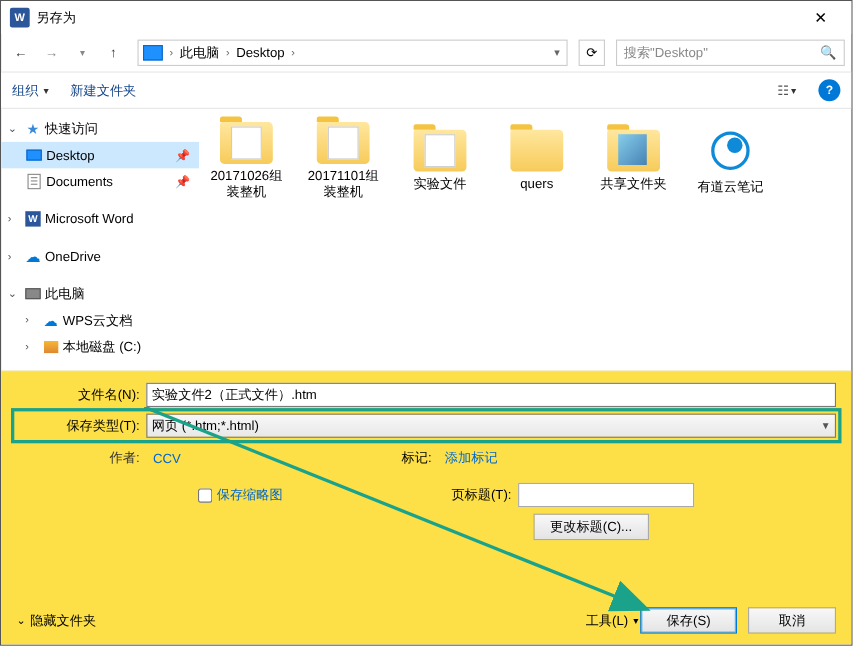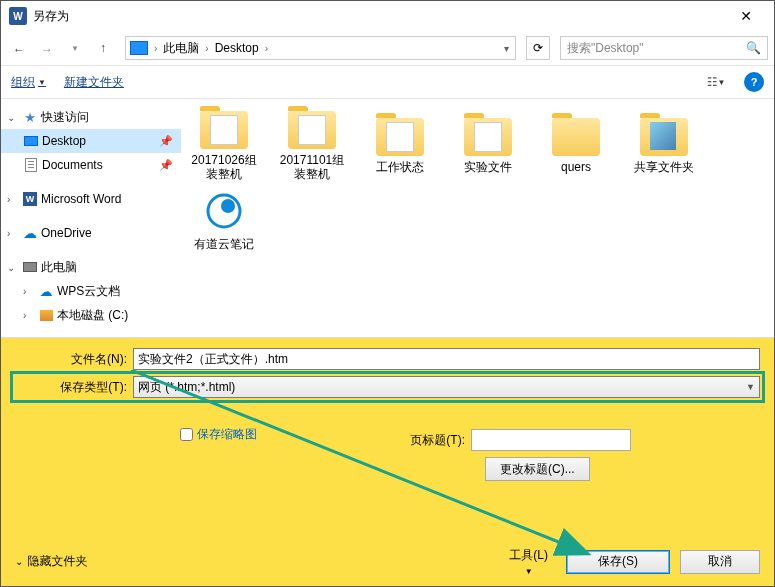--- a/index.html
+++ b/index.html
@@ -19,21 +19,21 @@
 .addr .pc-icon { width: 18px; height: 14px; background: #1e90ff; margin-right: 4px; border: 1px solid #0a64c2; }
 .addr .seg { padding: 0 4px; }
 .addr .chev { color: #666; padding: 0 2px; font-size: 10px; }
 .addr .sp { flex: 1; }
 .refresh-btn { width: 24px; height: 24px; border: 1px solid #ccc; display: flex; align-items: center; justify-content: center; margin-right: 6px; }
 .search { border: 1px solid #ccc; height: 24px; width: 208px; display: flex; align-items: center; padding: 0 6px; color: #888; }
 .search .mag { margin-left: auto; color: #666; }
 
 
 .toolbar { height: 34px; border-top: 1px solid #e6e6e6; border-bottom: 1px solid #e6e6e6; display: flex; align-items: center; padding: 0 10px; gap: 18px; background: #fff; }
-.toolbar .link { color: #15468b; cursor: default; display: flex; align-items: center; gap:3px;text-decoration:underline;}
+.toolbar .link { color: #15468b; cursor: default; display: flex; align-items: center; gap:3px;}
 .toolbar .chev-s { font-size: 8px; color:#333; }
 .toolbar .sp { flex: 1; }
 .toolbar .view-icn { width: 20px; height: 18px; display:flex; align-items:center; justify-content:center; color:#555;}
 .toolbar .help { width: 20px; height: 20px; border-radius: 50%; background: #0078d7; color: #fff; display: flex; align-items: center; justify-content: center; font-size: 11px; font-weight:bold; }
 
 
 .body { display: flex; height: 238px; }
 
 
 .sidebar { width: 180px; overflow: hidden; padding-top: 6px; }
@@ -73,30 +73,30 @@
 .row .combo { width: 100%; height: 22px; border: 1px solid #7a7a7a; background: linear-gradient(#f8f8f8,#e8e8e8); padding: 0 4px; display: flex; align-items: center; }
 .row .combo .dd { margin-left: auto; font-size: 9px; color:#555;}
 .row.highlight .field-wrap { border: 3px solid #1aa28b; padding: 2px; margin: -5px; }
 .meta-row { display: flex; margin-top: 10px; }
 .meta-col { display: flex; align-items: center; gap: 6px; }
 .meta-col .ml { width: 118px; text-align: right; padding-right: 6px; color:#333;}
 .meta-col .mv { color: #0066cc; }
 .blue-link { color: #0066cc; }
 .chk-row { display:flex; align-items:center; margin-top:14px; padding-left:165px; gap:4px;}
 .chk-row input { width:13px; height:13px; }
-.page-title-row { display:flex; align-items:center; gap:6px; margin-top:25px;}
+.page-title-row { display:flex; align-items:center; gap:6px; margin-top:14px;}
 .page-title-row .pl { width:60px; text-align:right;}
 .page-title-row input { width:160px; height:22px; border:1px solid #aaa; background:#fff; padding:0 4px;}
 .btn { height: 24px; border: 1px solid #aaa; background: linear-gradient(#f8f8f8,#e4e4e4); padding: 0 14px; display: inline-flex; align-items: center; justify-content: center; cursor: default; font-size:12px;}
 .btn.default { border: 1px solid #0078d7; box-shadow: inset 0 0 0 1px #5eb3f5; }
 .change-title-row { padding-left:470px; margin-top:6px;}
 .footer { position:absolute; bottom:10px; left:14px; right:14px; display:flex; align-items:center; }
 .footer .hide { display:flex; align-items:center; gap:4px;}
 .footer .sp { flex:1; }
-.tools-dd { display:flex; align-items:center; gap:3px; margin-right:18px;flex-direction:column;}
+.tools-dd { display:flex; align-items:center; gap:3px; }
 .arrow-overlay { position:absolute; pointer-events:none; }
 </style>
 </head>
 <body>
 
 <div class="titlebar">
   <div class="app-icon">W</div>
   <div class="title">另存为</div>
   <div class="close">✕</div>
 </div>
@@ -195,24 +195,20 @@
       <div class="file">
         <div class="folder-icn has-doc"></div>
         <div class="lbl">20171026组装整机</div>
       </div>
       <div class="file">
         <div class="folder-icn has-doc"></div>
         <div class="lbl">20171101组装整机</div>
       </div>
       <div class="file">
         <div class="folder-icn has-doc"></div>
-        <div class="lbl">工作状态</div>
-      </div>
-      <div class="file">
-        <div class="folder-icn has-doc"></div>
         <div class="lbl">实验文件</div>
       </div>
       <div class="file">
         <div class="folder-icn"></div>
         <div class="lbl">quers</div>
       </div>
       <div class="file">
         <div class="folder-icn has-img"></div>
         <div class="lbl">共享文件夹</div>
       </div>
@@ -238,20 +234,30 @@
       <div class="lbl-r">保存类型(T):</div>
       <div class="field">
         <div class="combo">
           <span>网页 (*.htm;*.html)</span>
           <span class="dd">▼</span>
         </div>
       </div>
     </div>
   </div>
 
+  <div class="meta-row">
+    <div class="meta-col" style="width:350px;">
+      <div class="ml">作者:</div>
+      <div class="mv">CCV</div>
+    </div>
+    <div class="meta-col">
+      <div style="padding-right:6px;">标记:</div>
+      <div class="mv">添加标记</div>
+    </div>
+  </div>
 
   <div style="display:flex;">
     <div class="chk-row" style="flex:0 0 390px; padding-left:165px;">
       <input type="checkbox" style="">
       <span class="blue-link">保存缩略图</span>
     </div>
     <div class="page-title-row">
       <div class="pl">页标题(T):</div>
       <input type="text" style="">
     </div>
@@ -264,21 +270,21 @@
   <div class="footer">
     <div class="hide">
       <span style="font-size:10px;">⌄</span>
       <span>隐藏文件夹</span>
     </div>
     <div class="sp"></div>
     <div class="tools-dd">
       <span>工具(L)</span>
       <span style="font-size:8px;">▼</span>
     </div>
-    <button class="btn default" style="width:104px;margin-right:10px;">保存(S)</button>
+    <button class="btn default" style="width:88px;margin-right:10px;">保存(S)</button>
     <button class="btn" style="width:80px;">取消</button>
   </div>
 
   <svg class="arrow-overlay" style="left:130px; top:32px;" width="500" height="200">
     <defs>
         <marker id="ah" markerWidth="12" markerHeight="12" refX="10" refY="5" orient="auto">
           <path d="M0,0 L12,5 L0,10 Z" fill="#1aa28b"></path>
         </marker>
       </defs>
     <line x1="0" y1="0" x2="455" y2="183" stroke="#1aa28b" stroke-width="3" marker-end="url(#ah)"></line>

